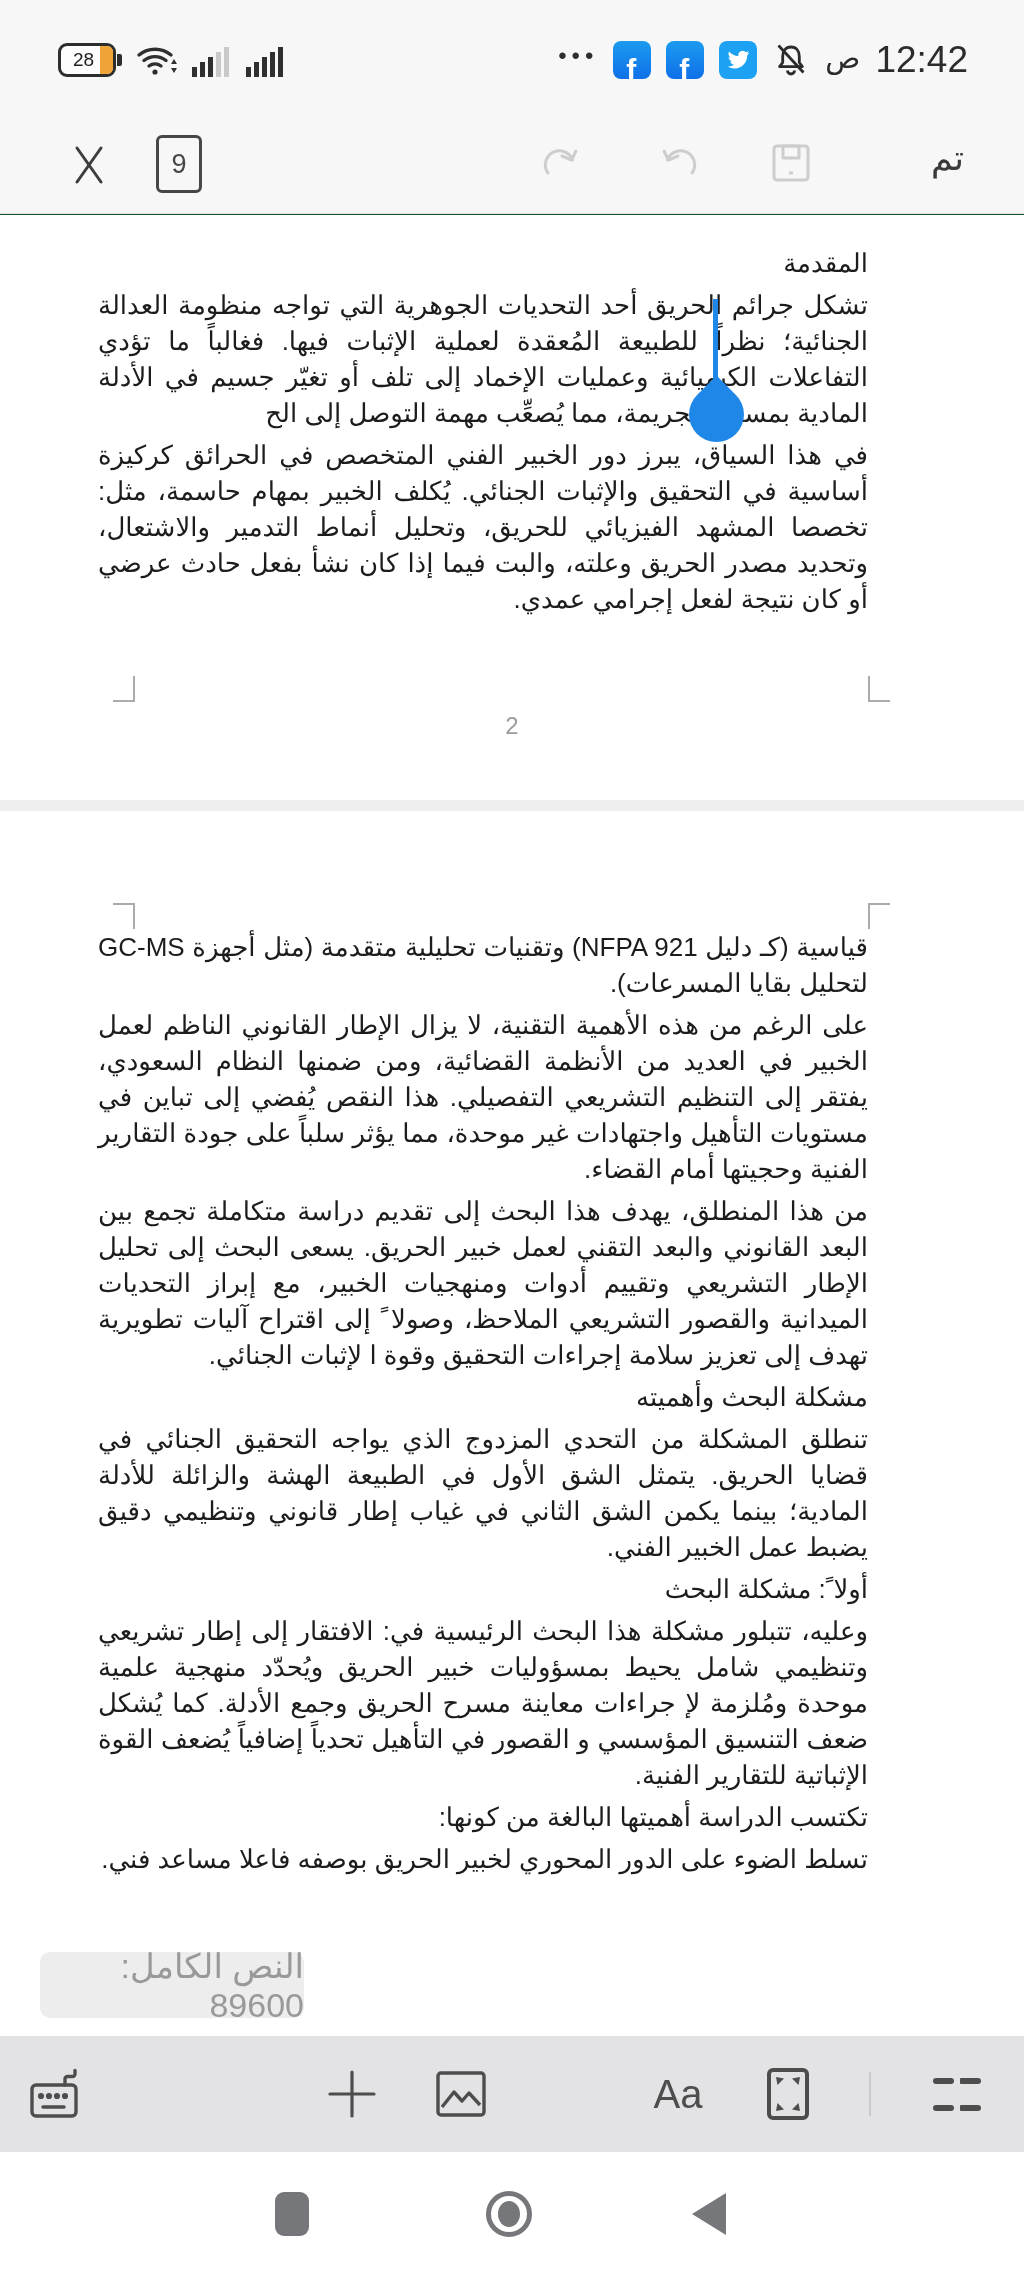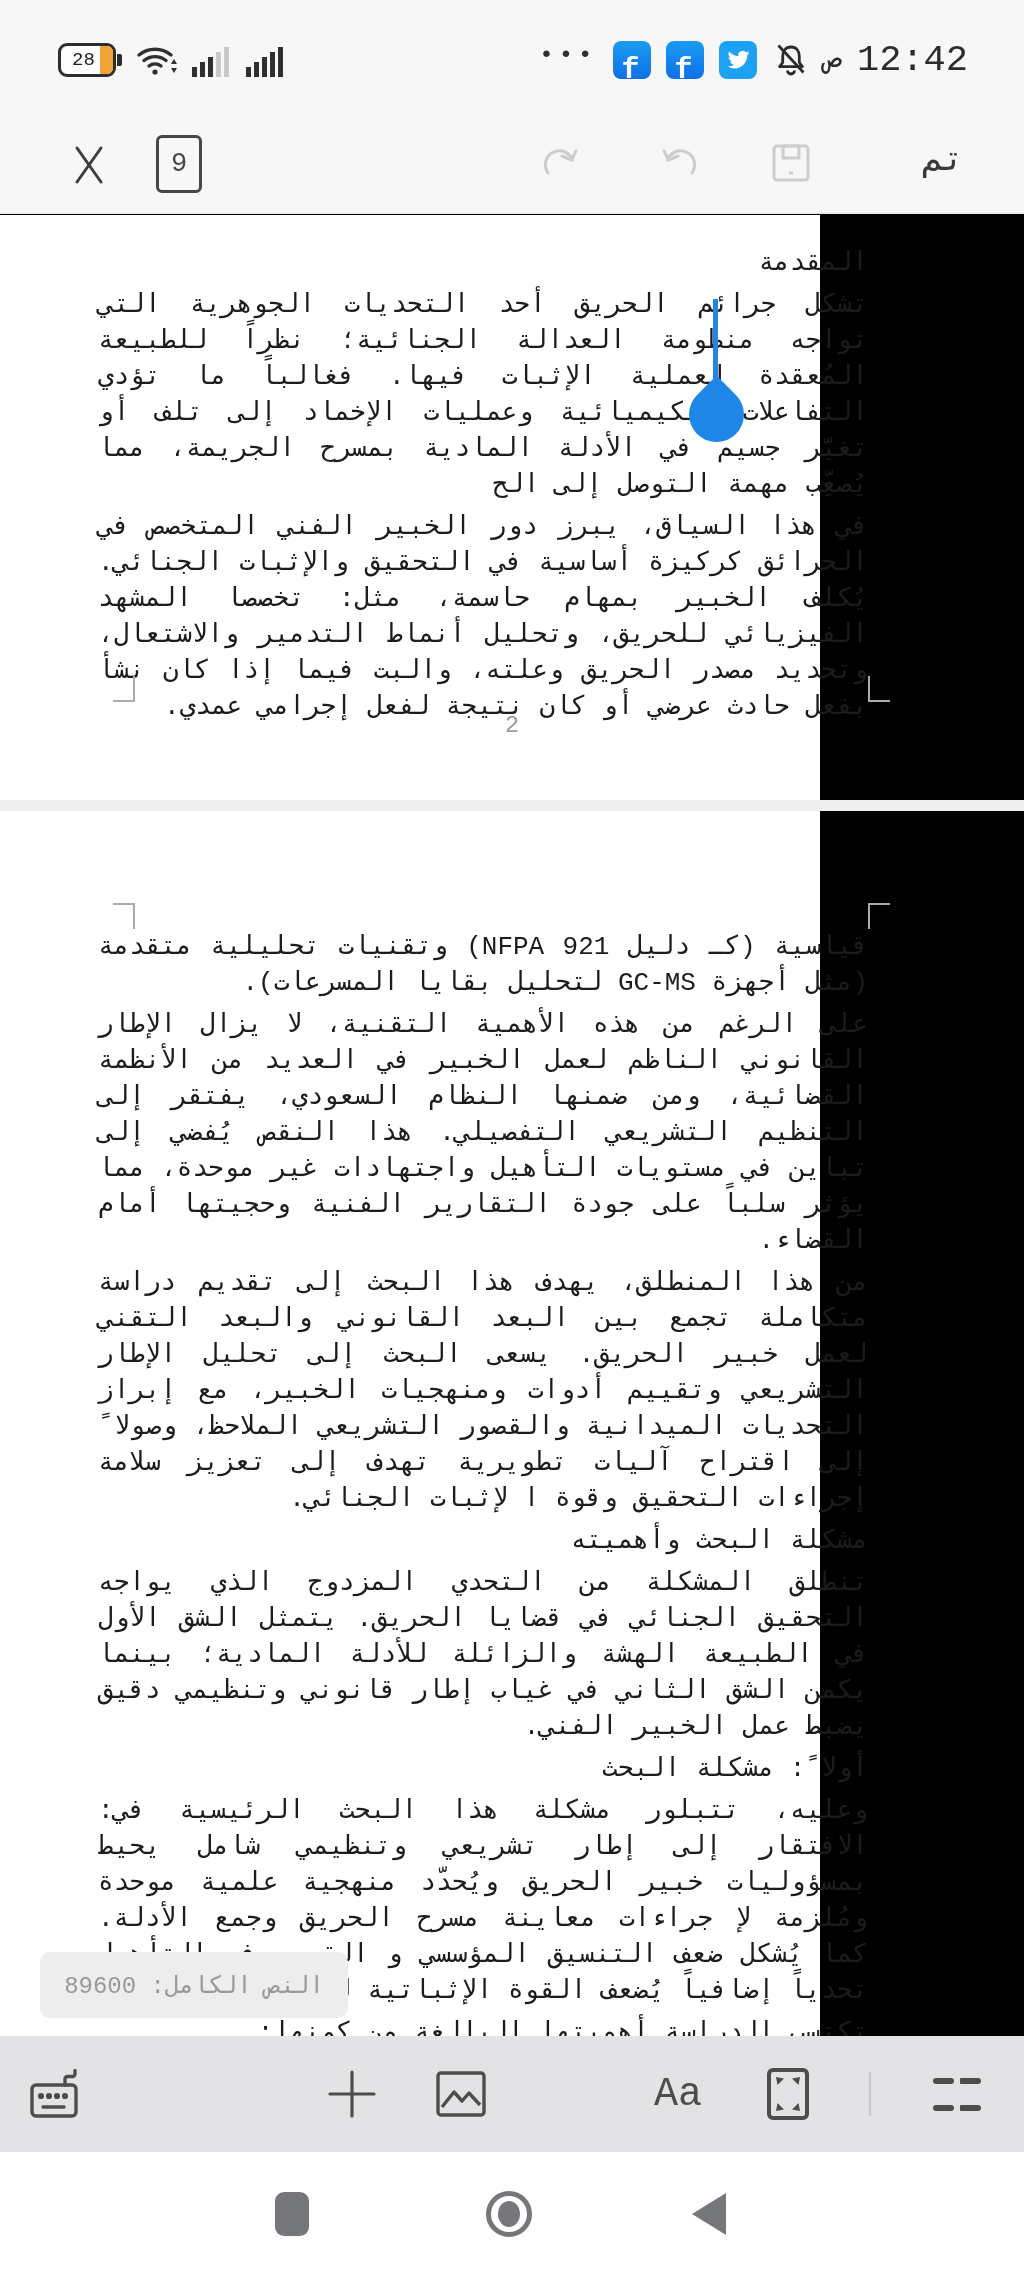--- a/index.html
+++ b/index.html
@@ -1,19 +1,19 @@
 <!DOCTYPE html>
 <html lang="ar"><head>
 <meta charset="utf-8">
 <style>
   * { margin:0; padding:0; box-sizing:border-box; }
   html,body { background:#ffffff; }
   .screen {
     position:relative; width:1024px; height:2276px; overflow:hidden;
-    background:#000000; font-family:Liberation Mono, monospace;
+    background:#14532d; font-family:Liberation Sans, sans-serif;
   }
   
   .status-bar {
     position:absolute; left:0; top:0; width:1024px; height:114px;
     background:#f7f7f8; display:flex; align-items:center;
     justify-content:space-between; padding:6px 56px 0 58px;
   }
   .sb-left { display:flex; align-items:center; gap:14px; }
   .sb-right { display:flex; align-items:center; gap:15px; }
   .battery { position:relative; width:64px; height:34px; }
@@ -40,21 +40,21 @@
     background:#f7f7f8; border-bottom:1px solid #e2e2e3;
   }
   .tt-item { position:absolute; }
   .page-box {
     left:156px; top:21px; width:46px; height:58px; border:3px solid #474747;
     border-radius:6px; display:flex; align-items:center; justify-content:center;
     font-size:27px; color:#474747; background:transparent;
   }
   .done-label { right:60px; top:24px; font-size:35px; color:#3a3a3a; }
   
-  .page { position:absolute; left:0; width:820px; background:#ffffff; }
+  .page { position:absolute; left:0; width:1024px; background:#ffffff; }
   .page1 { top:215px; height:585px; }
   .page-gap { position:absolute; left:0; top:800px; width:1024px; height:11px; background:#efeff0; }
   .page2 { top:811px; height:1225px; }
   .doc-text {
     position:absolute; left:98px; width:770px; direction:rtl;
     font-size:26px; line-height:36px; color:#1c1c1c;
     text-align:justify; text-align-last:right;
   }
   .doc-text .blk { margin-bottom:6px; }
   .text1 { top:30px; }
@@ -68,23 +68,23 @@
   .mark.br { left:868px; top:676px; } .mark.br .v{ left:0; } .mark.br .h{ bottom:0; }
   .mark.tl { left:113px; top:903px; } .mark.tl .v{ right:0; } .mark.tl .h{ top:0; }
   .mark.tr { left:868px; top:903px; } .mark.tr .v{ left:0; } .mark.tr .h{ top:0; }
   
   .cursor-line { position:absolute; left:713px; top:299px; width:5px; height:95px;
     background:#1f87e8; z-index:6; }
   .cursor-drop { position:absolute; left:689px; top:387px; width:55px; height:55px;
     background:#1f87e8; border-radius:0 50% 50% 50%; transform:rotate(45deg); z-index:6; }
   
   .count-badge {
-    position:absolute; left:40px; top:1952px; width:308px; height:66px;
+    position:absolute; left:40px; top:1952px; width:264px; height:66px;
     background:#ededee; border-radius:10px; display:flex; align-items:center;
-    justify-content:center; direction:rtl; font-size:24px; color:#999999; z-index:5;
+    justify-content:center; direction:rtl; font-size:34px; color:#999999; z-index:5;
   }
   
   .bottom-toolbar {
     position:absolute; left:0; top:2036px; width:1024px; height:116px; background:#e3e3e5;
   }
   .bt-item { position:absolute; color:#4d4d4d; display:flex; align-items:center; justify-content:center; }
   .lines-icon { left:546px; top:36px; width:46px; height:44px; display:block; }
   .lines-icon .bar { height:4px; background:#4d4d4d; border-radius:2px; margin-bottom:9px; }
   .aa-label { left:646px; top:28px; width:64px; height:60px; font-size:40px; }
   .bt-divider { position:absolute; left:869px; top:36px; width:2px; height:44px; background:#c9c9cb; }

